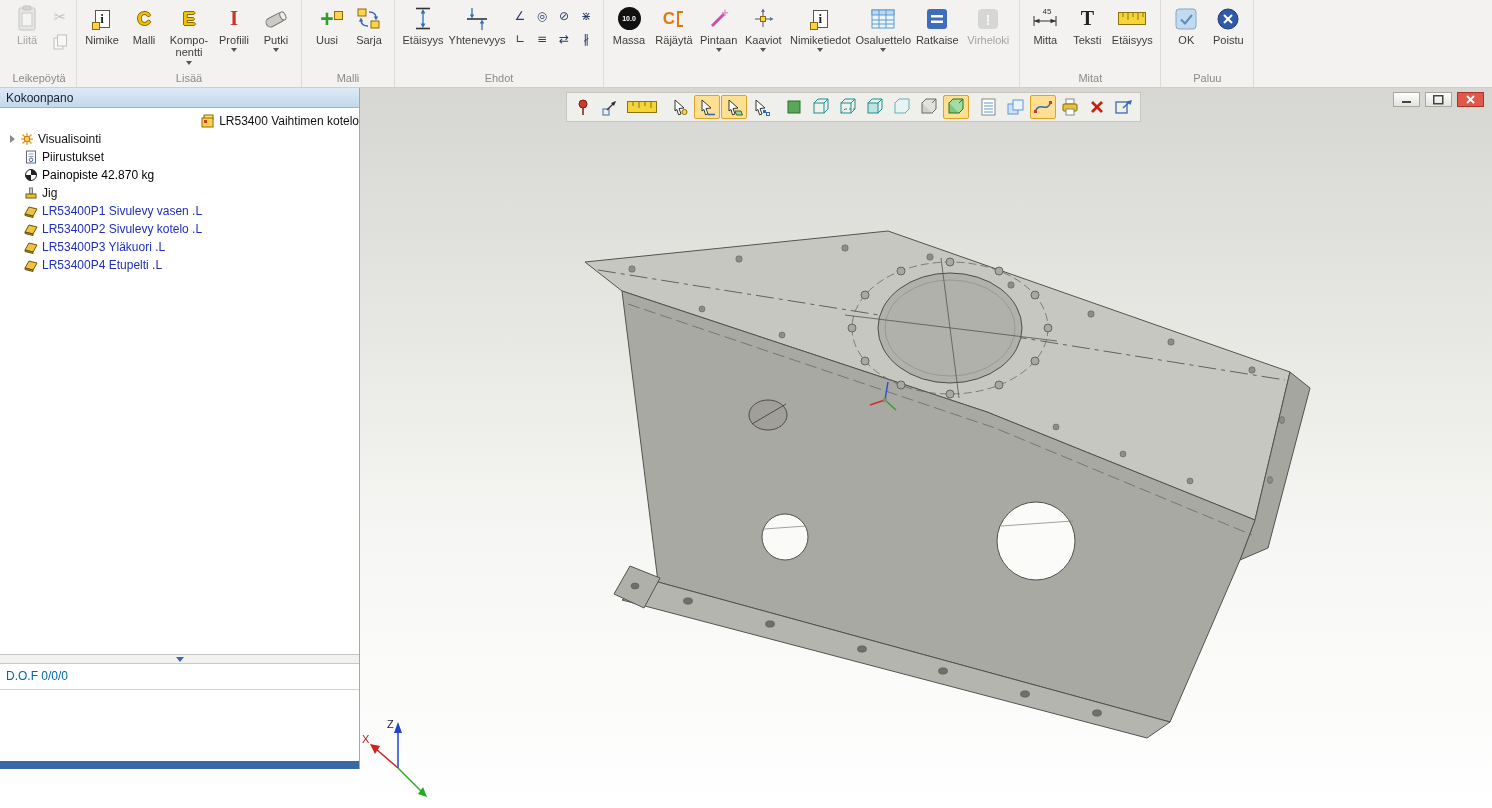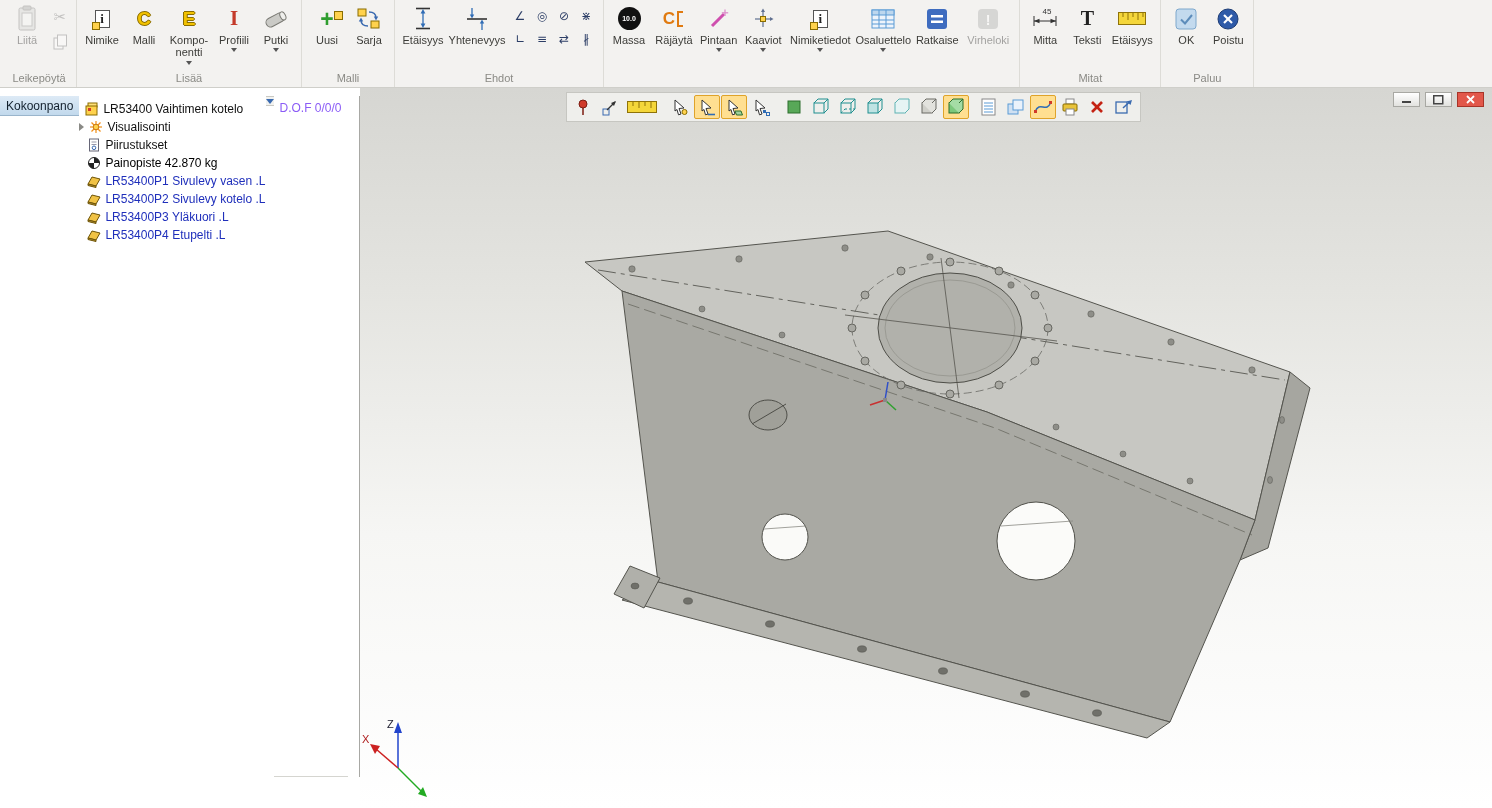--- a/index.html
+++ b/index.html
@@ -37,36 +37,36 @@
   .boxi { width:15px; height:18px; border:1.5px solid #555; background:#fff; display:flex; align-items:center; justify-content:center;
     font-family:"Liberation Serif",serif; font-weight:bold; font-size:13px; color:#222; position:relative; }
   .boxi::after { content:""; position:absolute; left:-4px; bottom:-3px; width:6px; height:6px; background:#ffd24d; border:1px solid #8a6d00; }
   .massicon { width:23px; height:23px; border-radius:50%; background:#111; color:#fff; font-size:7px; font-weight:bold;
     display:flex; align-items:center; justify-content:center; letter-spacing:0; }
   .cgrid { display:grid; grid-template-columns:repeat(4,20px); grid-auto-rows:17px; gap:6px 2px; padding:4px 2px; }
   .cbtn { display:flex; align-items:center; justify-content:center; font-size:12px; color:#2c3e66;
     font-family:"DejaVu Sans",sans-serif; border-radius:2px; }
   .rfill { flex:1; }
   
-  .panel { position:absolute; left:0; top:96px; width:360px; height:681px; background:#fff;
-    border-right:1px solid #a8a8a4; display:flex; flex-direction:row; }
+  .panel { position:absolute; left:0; top:88px; width:360px; height:681px; background:#fff;
+    border-right:1px solid #a8a8a4; display:flex; flex-direction:column; }
   .panel-header { height:20px; background:linear-gradient(#ddeaf6,#c2d9ec); border-bottom:1px solid #9ab5cc;
     font-size:12px; color:#14212e; padding:3px 6px 0; }
   .tree { height:546px; overflow:hidden; padding-top:4px; }
-  .trow { height:18px; display:flex; align-items:center; gap:4px; font-size:12px; color:#111; padding-left:8px; }
-  .trow.root { padding-left:6px; }
-  .trow.hasexp { padding-left:0; }
+  .trow { height:18px; display:flex; align-items:center; gap:4px; font-size:12px; color:#111; padding-left:24px; }
+  .trow.root { padding-left:6px;justify-content:flex-end; }
+  .trow.hasexp { padding-left:10px; }
   .exp { width:0; height:0; border-top:4px solid transparent; border-bottom:4px solid transparent; border-left:5px solid #8a8a86; margin-right:1px; }
   .t-red { color:#000000; }
   .t-blue { color:#1f2fbb; }
   .ticon { width:14px; height:14px; display:flex; align-items:center; justify-content:center; }
   .splitter { height:10px; border-top:1px solid #c9c9c4; border-bottom:1px solid #c9c9c4; background:#f2f2ef;
     display:flex; align-items:center; justify-content:center; }
   .tri-down { width:0; height:0; border-left:4px solid transparent; border-right:4px solid transparent; border-top:5px solid #3a6ab0; }
-  .dof { font-size:12px; color:#8b5cf6; padding:5px 6px 6px; border-bottom:1px solid #d5d5d0; }
+  .dof { font-size:12px; color:#0369a1; padding:5px 6px 6px; border-bottom:1px solid #d5d5d0; }
   .panel-fill { flex:1; background:#fff; }
   .panel-strip { height:8px; background:#3a67a6; }
   
   .viewport { position:absolute; left:360px; top:88px; width:1132px; height:720px;
     background:linear-gradient(180deg,#d6d6d2 0%,#e4e4e0 28%,#f6f6f4 62%,#ffffff 100%); }
   .model-svg { position:absolute; left:0; top:0; }
   .vtoolbar { position:absolute; left:206px; top:4px; height:30px; background:#efefec; border:1px solid #c6c6c1;
     display:flex; align-items:center; gap:1px; padding:2px 3px; }
   .vbtn { width:26px; height:24px; display:flex; align-items:center; justify-content:center;
     border:1px solid transparent; border-radius:2px; }
@@ -419,20 +419,29 @@
         <span class="ticon">
           <svg width="14" height="14">
               <circle cx="7" cy="7" r="5.5" fill="#fff" stroke="#222"></circle>
               <path d="M7 7 L7 1.5 A5.5 5.5 0 0 1 12.5 7 Z" fill="#222"></path>
               <path d="M7 7 L7 12.5 A5.5 5.5 0 0 1 1.5 7 Z" fill="#222"></path>
             </svg>
         </span>
         <span class="t-red">Painopiste 42.870 kg</span>
       </div>
 
+      <div class="trow">
+        <span class="ticon">
+          <svg width="14" height="14">
+              <rect x="5.5" y="2" width="3" height="6" fill="#cfcfca" stroke="#777"></rect>
+              <rect x="2" y="8" width="10" height="4" fill="#e8c33a" stroke="#74590a"></rect>
+            </svg>
+        </span>
+        <span>Jig</span>
+      </div>
 
       <div class="trow">
         <span class="ticon">
           <svg width="14" height="14">
               <polygon points="1,10 5,3 13,5 9,12" fill="#f0c245" stroke="#6e5407"></polygon>
               <polygon points="1,10 9,12 9,13.5 1,11.5" fill="#b89430" stroke="#6e5407"></polygon>
             </svg>
         </span>
         <span class="t-blue">LR53400P1 Sivulevy vasen .L</span>
       </div>

